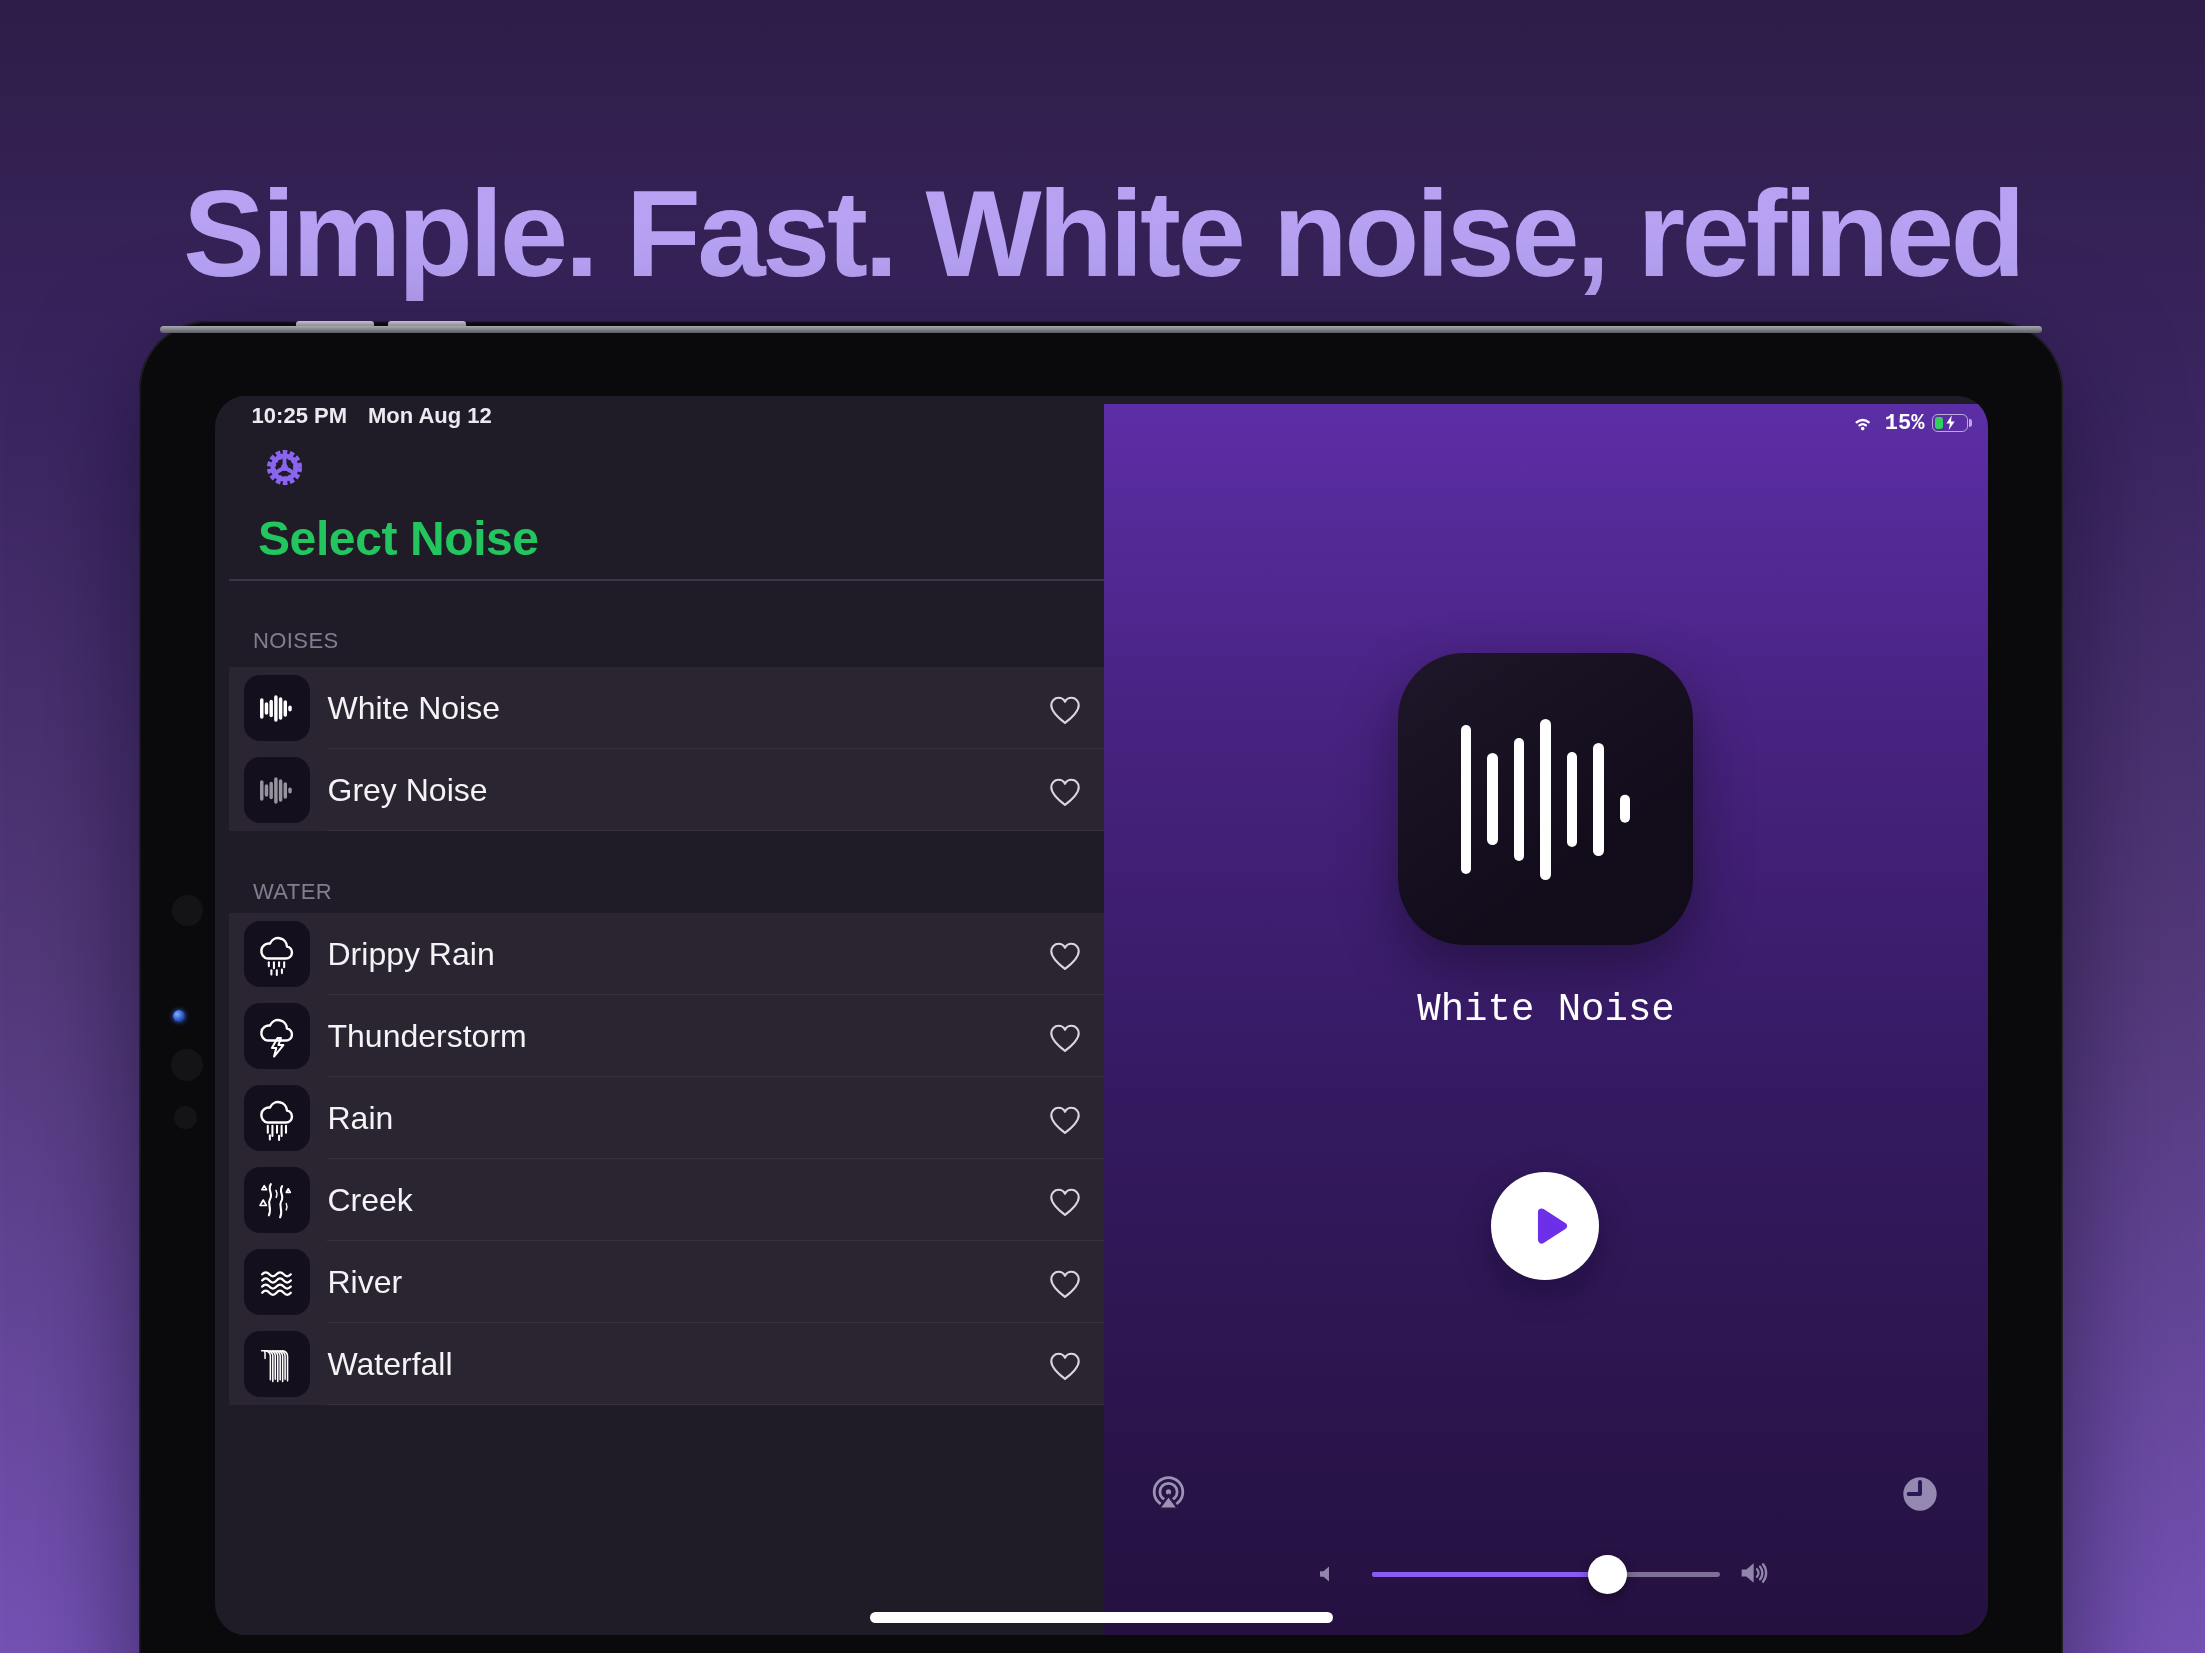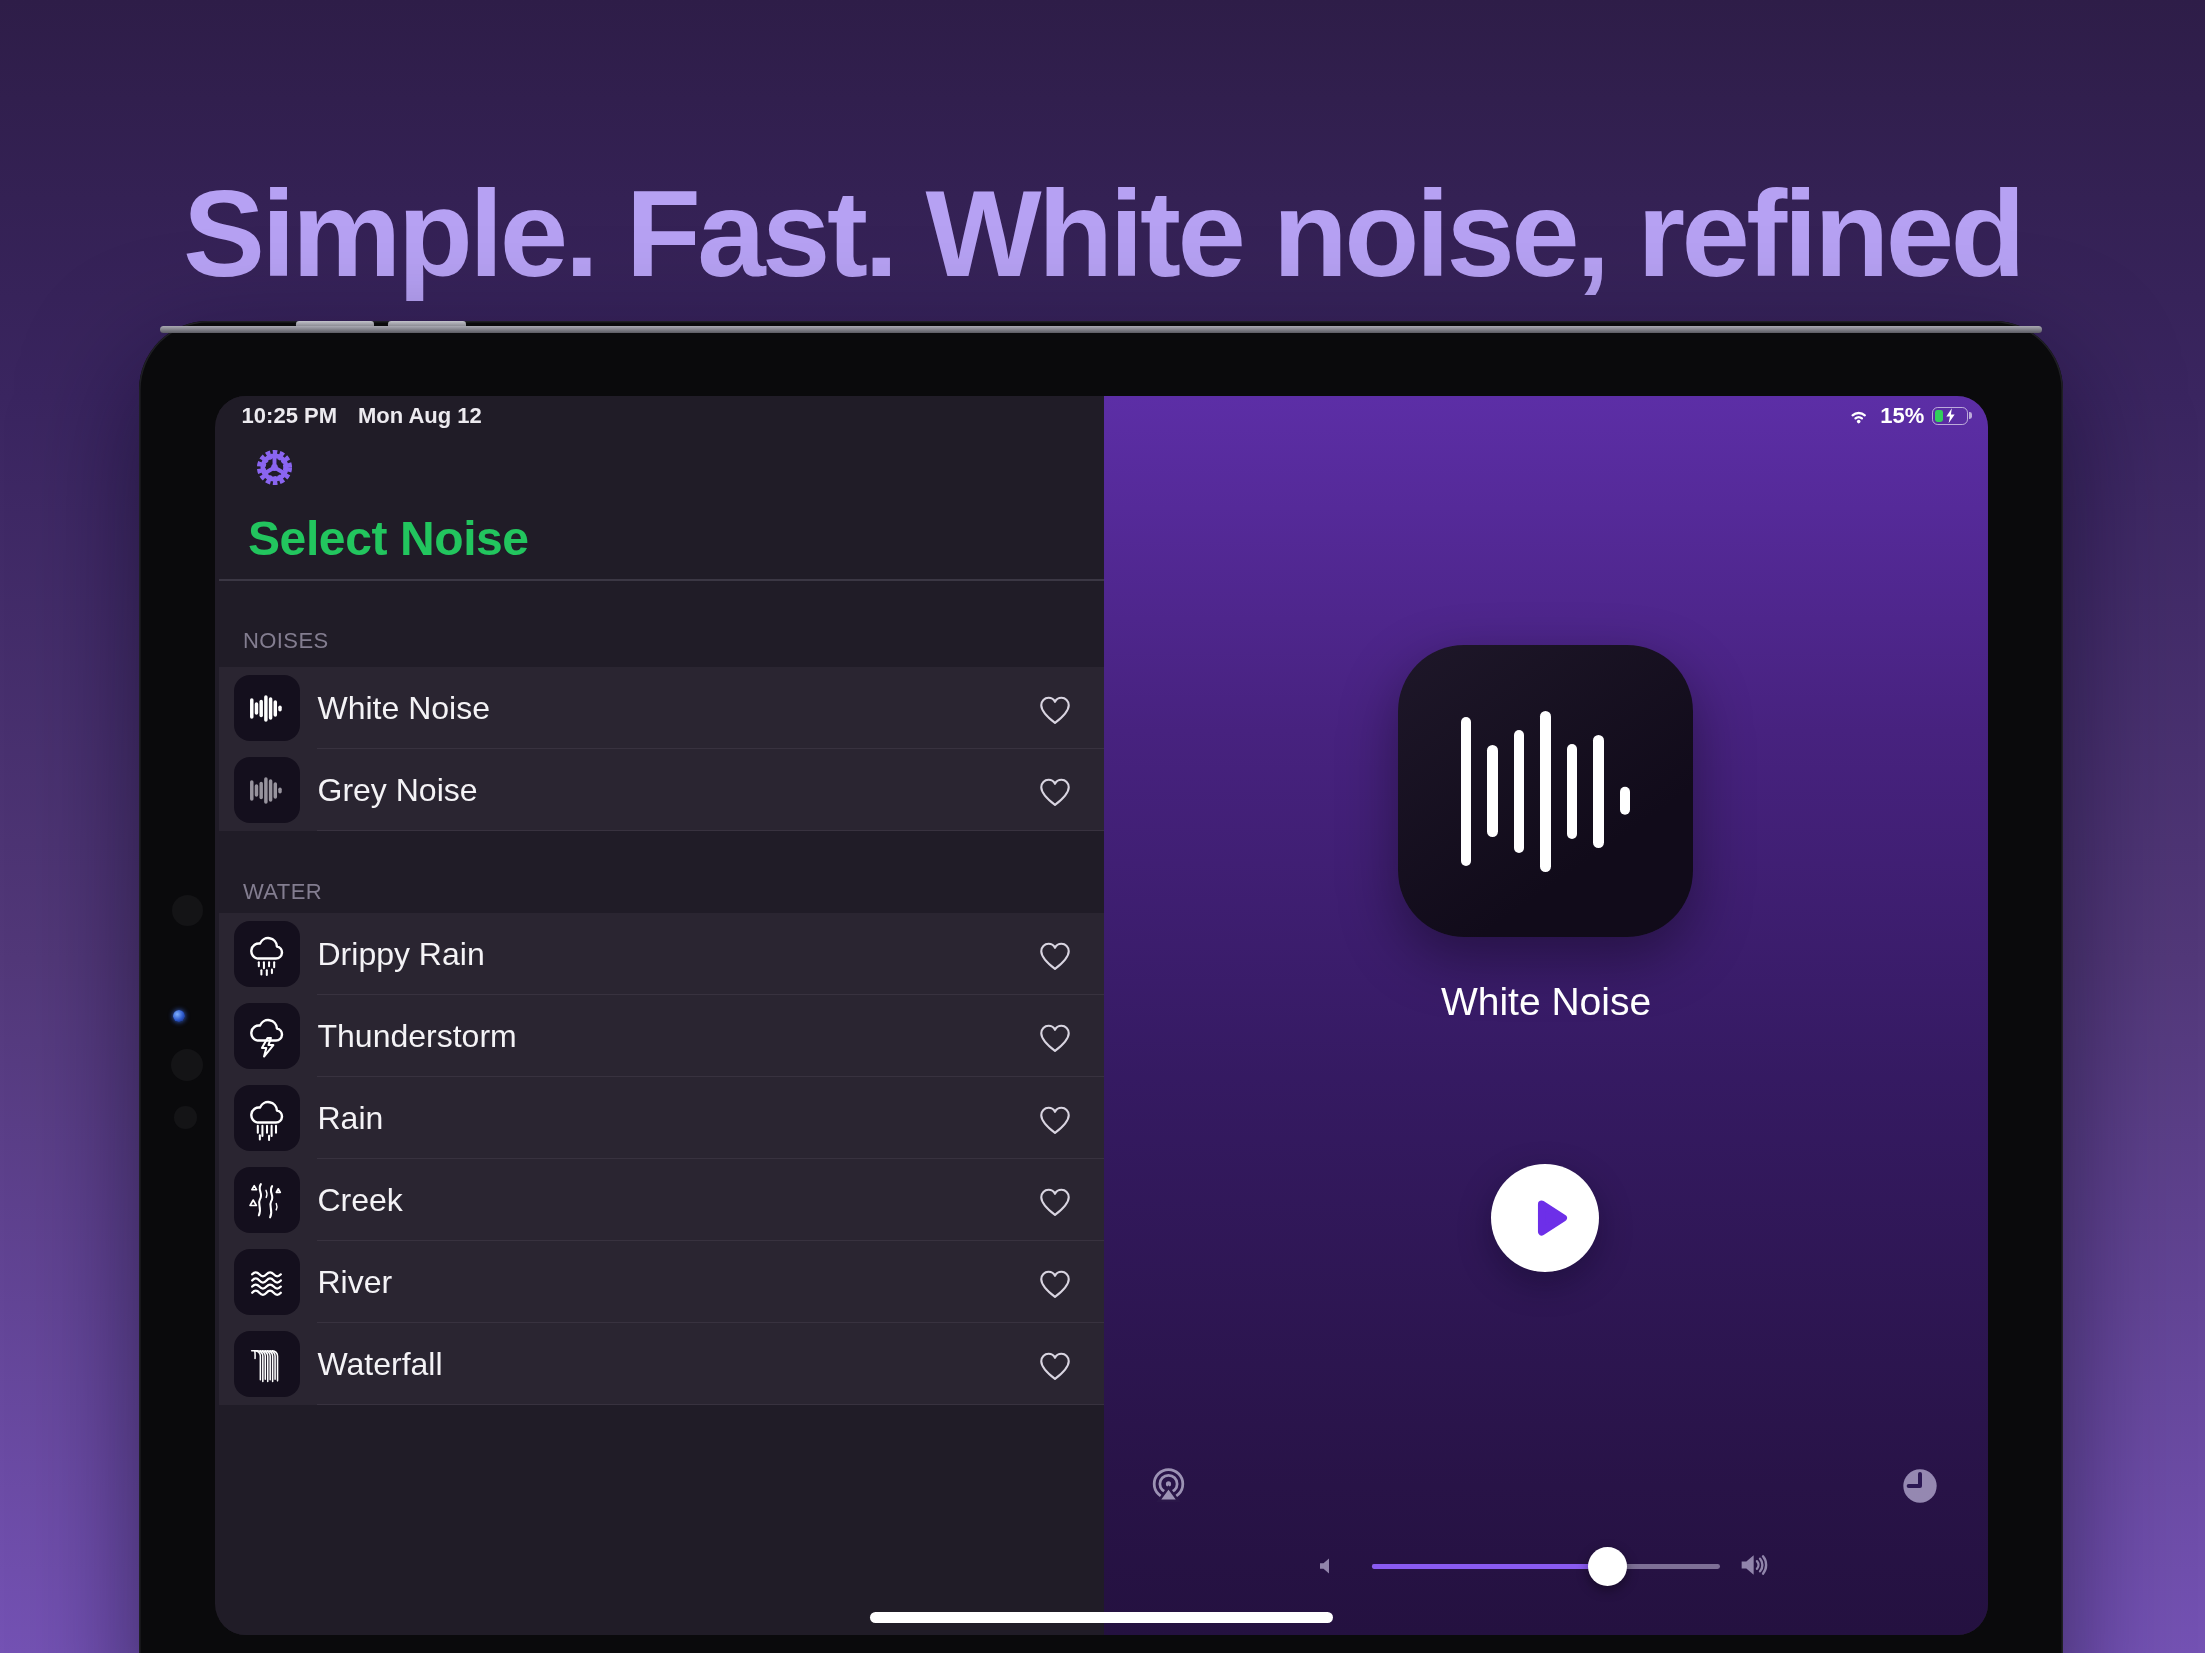--- a/index.html
+++ b/index.html
@@ -33,21 +33,21 @@
   .cam.c2{left:32px;top:728px;width:32px;height:32px;}
   .cam.c3{left:35px;top:785px;width:22.6px;height:22.6px;}
   .cam.blue{left:34px;top:689px;width:12px;height:12px;
     background:radial-gradient(circle at 35% 35%,#7fb0ff,#2a55c8 55%,#101c4a);box-shadow:0 0 4.8px #3a66d8;}
   
   .screen{
     position:absolute;left:76px;top:75px;width:1773px;height:1239px;
     border-radius:31px;overflow:hidden;background:#201c27;
   }
   
-  .panel-left{position:absolute;left:4px;top:0;width:889px;height:100%;background:#201c27;}
+  .panel-left{position:absolute;left:14px;top:0;width:889px;height:100%;background:#201c27;}
   .status-left{position:absolute;left:22.6px;top:6.5px;display:flex;gap:21px;align-items:center;
     font-size:22px;font-weight:600;color:#eceaef;}
   .nav-gear{position:absolute;left:36px;top:52px;width:39px;height:39px;background:none;border:0;padding:0;cursor:pointer;}
   .nav-title{position:absolute;left:29px;top:115px;font-size:48px;font-weight:700;color:#22c55e;letter-spacing:-0.4px;}
   .nav-hairline{position:absolute;left:0;right:0;top:183px;height:1.6px;background:rgba(130,124,145,.28);}
   .sec-label{position:absolute;left:24px;font-size:22px;color:#837d90;letter-spacing:0.4px;}
   .sec-label.noises{top:232px;}
   .rows{position:absolute;left:0;top:271px;width:100%;}
   .row{position:relative;height:82px;background:#2a2531;display:flex;align-items:center;cursor:pointer;}
   .row::after{content:"";position:absolute;left:98px;right:0;bottom:0;height:1.2px;background:#38323f;}
@@ -55,22 +55,22 @@
   .gap .sec-label{bottom:8px;}
   .tile{
     margin-left:14.5px;width:66px;height:66px;border-radius:16px;background:#140f1d;
     display:flex;align-items:center;justify-content:center;flex:0 0 auto;
   }
   .tile svg{width:45px;height:45px;display:block;}
   .row-label{margin-left:18px;font-size:32px;color:#f4f3f6;}
   .heart{position:absolute;right:32px;top:50%;transform:translateY(-50%);width:42px;height:42px;color:#d9d5e1;cursor:pointer;}
   .heart svg{width:42px;height:42px;}
   
-  .panel-right{position:absolute;left:889px;top:0;width:884px;height:100%;
-    background:linear-gradient(180deg,#5c2ea6 0%,#47227f 27%,#351a62 55%,#281347 88%,#241140 100%);}
+  .panel-right{position:absolute;left:889px;top:8px;width:884px;height:100%;
+    background:linear-gradient(180deg,#5c2ea6 0%,#47227f 27%,#351a62 55%,#281347 88%,#241140 100%);font-family:Liberation Mono, monospace;}
   .status-right{position:absolute;right:16px;top:6.5px;display:flex;align-items:center;gap:8px;
     font-size:22px;font-weight:600;color:#fff;}
   .battery{position:relative;width:36px;height:18px;border:1.6px solid rgba(255,255,255,.6);border-radius:5.7px;
     display:flex;align-items:center;padding:2px;box-sizing:border-box;}
   .battery-fill{width:8px;height:100%;border-radius:2.4px;}
   .battery-bolt{position:absolute;left:8px;top:-1.6px;width:19.4px;height:19.4px;}
   .battery-tip{width:2.8px;height:7.3px;background:rgba(255,255,255,.6);border-radius:0 2.4px 2.4px 0;margin-left:0.8px;}
   .icon-card{
     position:absolute;left:294px;top:249px;width:295px;height:292px;border-radius:66px;
     background:linear-gradient(145deg,#1e1729,#110b1a 70%);

